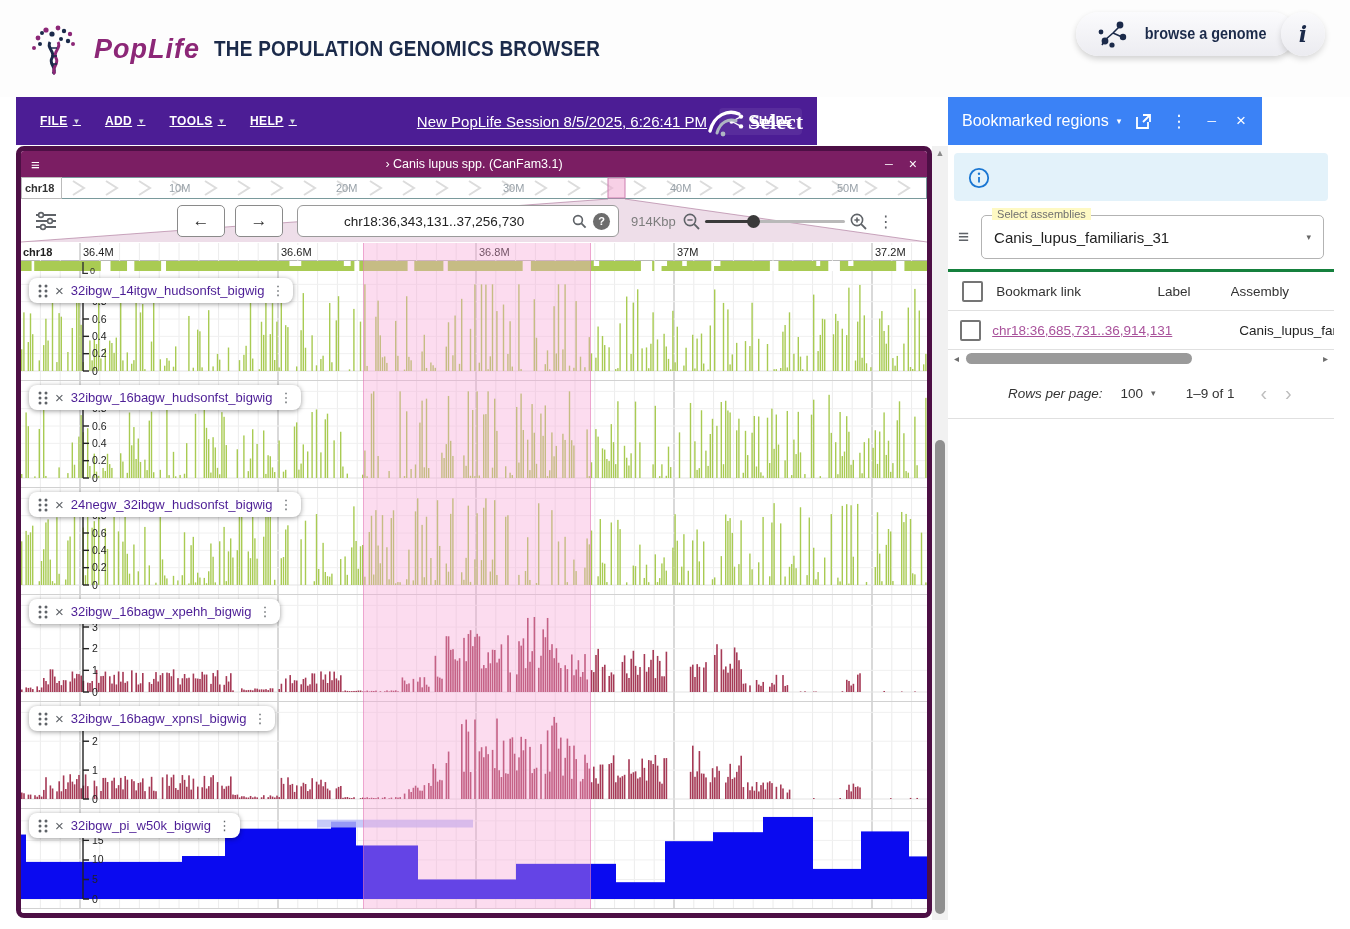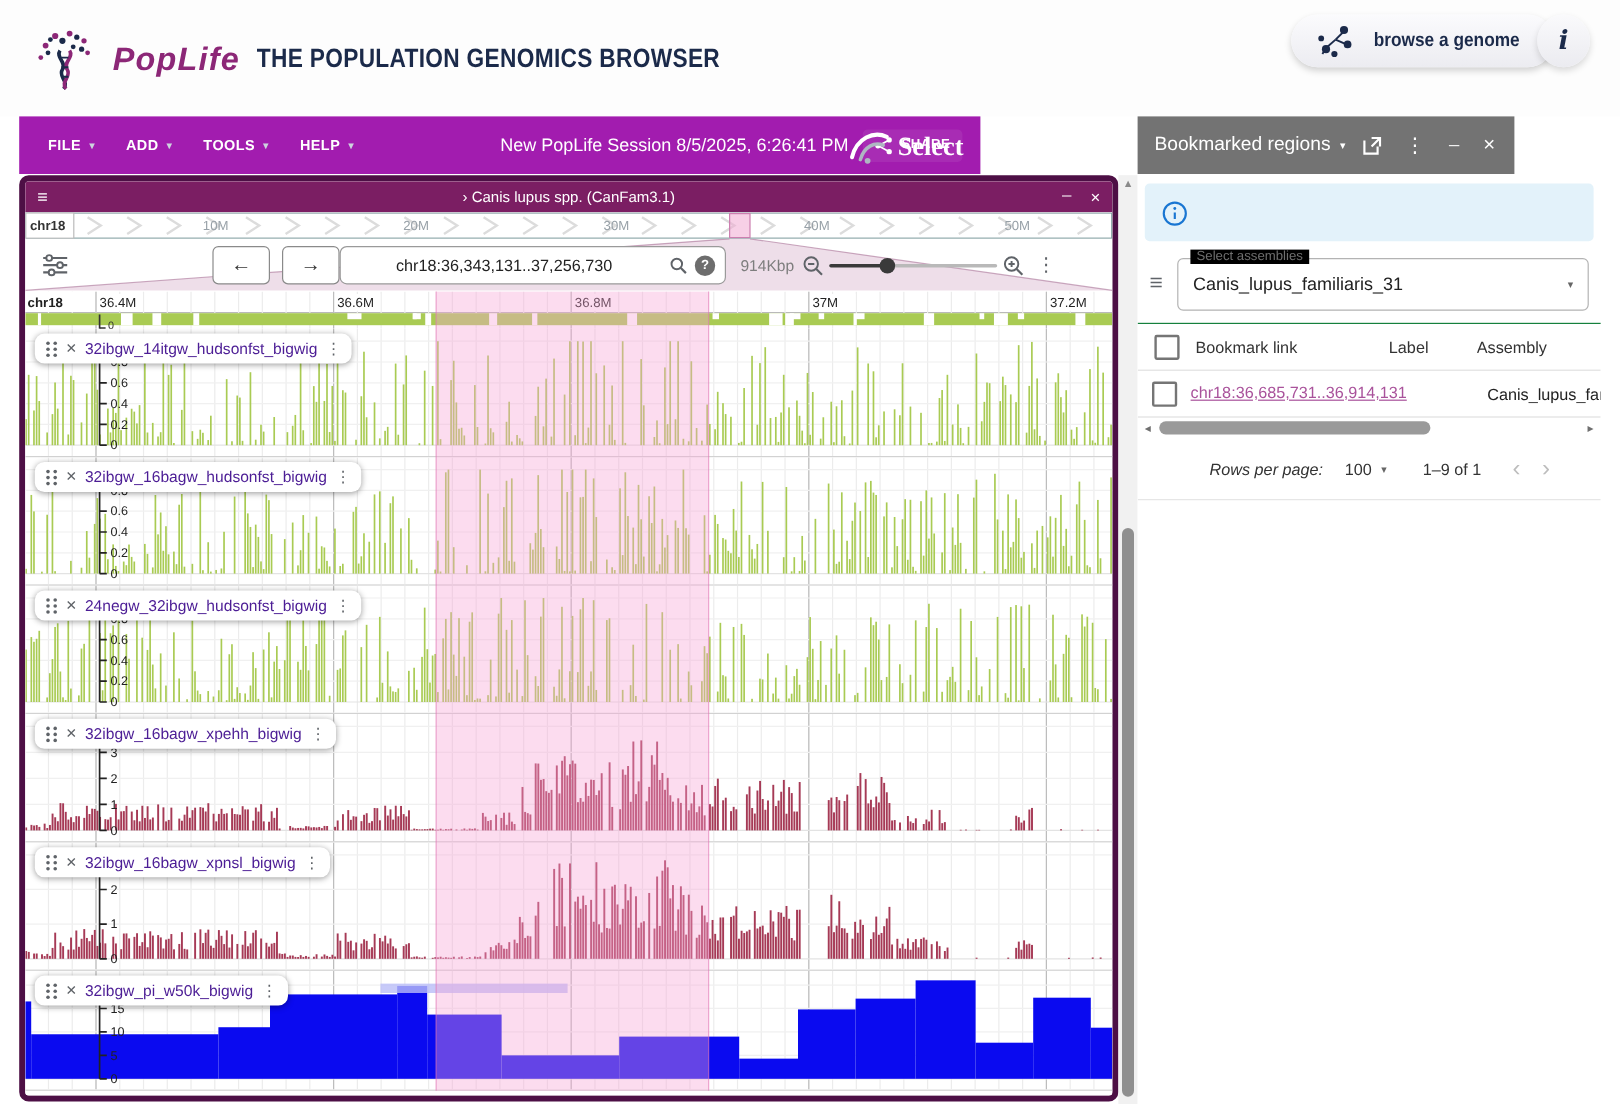--- a/index.html
+++ b/index.html
@@ -6,30 +6,30 @@
   #page{position:relative;width:1350px;height:929px;overflow:hidden;background:#fff;}
   
   #appheader{position:absolute;left:0;top:0;width:1350px;height:97px;background:#fdfdfd;}
   #brand{position:absolute;left:28px;top:22px;display:flex;align-items:center;gap:14px;}
   #brandname{font-size:27px;font-weight:bold;font-style:italic;color:#8c2777;letter-spacing:1px;}
   #tagline{font-size:22px;font-weight:bold;color:#1b2a4a;letter-spacing:.3px;transform:scaleX(.86);transform-origin:left center;white-space:nowrap;}
   #browsebtn{position:absolute;left:1076px;top:12px;height:44px;border-radius:24px;background:linear-gradient(180deg,#fbfbfd,#ececf1);box-shadow:0 3px 6px rgba(0,0,0,.18);display:flex;align-items:center;gap:10px;padding:0 22px;cursor:pointer;}
   #browsebtn span{font-size:16px;font-weight:bold;color:#1b2a4a;transform:scaleX(.9);white-space:nowrap;}
   #infobtn{position:absolute;left:1281px;top:12px;width:44px;height:44px;border-radius:50%;background:linear-gradient(180deg,#fafafc,#ebebf0);box-shadow:0 3px 6px rgba(0,0,0,.15);display:flex;align-items:center;justify-content:center;font-family:"DejaVu Serif",serif;font-style:italic;font-weight:bold;font-size:22px;color:#1b2a4a;cursor:pointer;}
   
-  #menubar{position:absolute;left:16px;top:97px;width:801px;height:48px;background:#a21caf;display:flex;align-items:center;color:#fff;}
+  #menubar{position:absolute;left:16px;top:97px;width:801px;height:48px;background:#4c1d95;display:flex;align-items:center;color:#fff;text-decoration:underline;}
   .menuitem{font-size:12px;font-weight:bold;letter-spacing:.4px;margin-left:24px;display:flex;align-items:center;gap:5px;cursor:pointer;}
   .menucaret{font-size:8px;color:#cdd3de;}
   #sessiontitle{font-size:15px;margin-left:120px;white-space:nowrap;}
   #sharebtn{margin-left:12px;display:flex;gap:7px;background:rgba(255,255,255,.07);border-radius:4px;padding:6px 10px;cursor:pointer;}
   #sharebtn span{font-size:11px;font-weight:bold;letter-spacing:.5px;}
   #jblogo{position:absolute;right:14px;top:8px;display:flex;align-items:center;gap:6px;}
   #jblogotext{font-size:22px;font-weight:bold;color:#fff;font-family:"Liberation Serif",serif;}
   
-  #panelheader{position:absolute;left:948px;top:97px;width:314px;height:48px;background:#737373;display:flex;align-items:center;color:#fff;}
+  #panelheader{position:absolute;left:948px;top:97px;width:314px;height:48px;background:#3b82f6;display:flex;align-items:center;color:#fff;}
   #paneltitle{font-size:16px;margin-left:14px;display:flex;align-items:center;gap:8px;cursor:pointer;}
   .ph-ico{color:#fff;cursor:pointer;}
   
   #gview{position:absolute;left:16px;top:146px;width:906px;height:762px;border:5px solid #4d0f45;border-radius:8px;background:#fff;overflow:hidden;}
   #gvheader{height:26px;background:#7b1e63;color:#fff;display:flex;align-items:center;position:relative;}
   #gvtitle{position:absolute;left:0;right:0;text-align:center;font-size:12.5px;}
   #gvcontent{position:relative;width:906px;height:736px;background:#fff;}
   #overviewrow{position:absolute;left:0;top:0;width:906px;height:22px;}
   #controlsrow{position:absolute;left:0;top:22px;width:906px;height:44px;}
   #ctrlflex{position:absolute;left:0;top:0;width:906px;height:44px;display:flex;align-items:center;z-index:4;}
@@ -53,23 +53,23 @@
   
   #vscroll{position:absolute;left:932px;top:146px;width:16px;height:774px;background:#f1f1f1;}
   #vscroll .arrow{position:absolute;left:0;top:2px;width:16px;text-align:center;font-size:9px;color:#8a8a8a;}
   #vscroll .thumb{position:absolute;left:3px;top:294px;width:10px;height:474px;background:#8f8f8f;border-radius:5px;}
   
   #panelbody{position:absolute;left:948px;top:145px;width:386px;height:784px;background:#fff;overflow:hidden;}
   #alert{margin:8px 6px 10px 6px;background:#e3f2fa;border-radius:4px;display:flex;padding:12px 14px;gap:12px;}
   #alerttext{font-size:13.5px;line-height:1.5;color:#0d3c56;}
   #assemrow{display:flex;align-items:center;gap:12px;margin:14px 10px 6px 10px;}
   #assemselect{position:relative;flex:1;border:1px solid #b3b3b3;border-radius:5px;height:42px;display:flex;align-items:center;padding:0 12px;cursor:pointer;}
-  #assemlabel{position:absolute;left:10px;top:-8px;background:#000000;padding:0 5px;font-size:11px;color:#6f6f6f;}
+  #assemlabel{position:absolute;left:10px;top:-8px;background:#fef9c3;padding:0 5px;font-size:11px;color:#6f6f6f;}
   #assemvalue{font-size:15px;color:#222;flex:1;}
-  #bmtable{margin-top:10px;border-top:1px solid #15803d;overflow:hidden;}
+  #bmtable{margin-top:10px;border-top:3px solid #15803d;overflow:hidden;}
   .bmrow{display:flex;align-items:center;height:38px;border-bottom:1px solid #e0e0e0;white-space:nowrap;}
   .bmrow .cb{width:56px;display:flex;justify-content:center;}
   .checkbox{width:17px;height:17px;border:2px solid #757575;border-radius:2px;cursor:pointer;}
   .colhead{font-size:13.5px;color:#333;}
   .col1{width:187px;}.col2{width:85px;}.col3{width:120px;overflow:hidden;}
   #bmlink{font-size:13.5px;color:#a9529b;text-decoration:underline;cursor:pointer;}
   #hscroll{position:relative;height:14px;margin:2px 4px;}
   #hscroll .la,#hscroll .ra{position:absolute;top:1px;font-size:10px;color:#6f6f6f;}
   #hscroll .thumb{position:absolute;left:14px;top:1px;width:226px;height:11px;background:#9a9a9a;border-radius:6px;}
   #pagerow{display:flex;align-items:center;height:50px;border-bottom:1px solid #e0e0e0;font-size:13.5px;color:#333;}
@@ -258,21 +258,21 @@
                 <circle cx="15" cy="10" r="2.4"></circle>
                 <circle cx="8" cy="16" r="2.4"></circle>
             </g>
           </svg>
           <div class="navbtn" style="margin-left:120px;">
               <span>←</span>
             </div>
           <div class="navbtn" style="margin-left:10px;">
               <span>→</span>
             </div>
-          <div id="searchbox" style="margin-left:0;padding-left:44px;">
+          <div id="searchbox" style="margin-left:14px;padding-left:44px;">
             <input readonly="" value="chr18:36,343,131..37,256,730" style="">
             <svg width="15" height="15" viewBox="0 0 15 15">
               <circle cx="6" cy="6" r="4.4" stroke="#5f6368" stroke-width="1.6" fill="none"></circle>
               <line x1="9.4" y1="9.4" x2="13.6" y2="13.6" stroke="#5f6368" stroke-width="1.8"></line>
             </svg>
             <div id="helpcircle">
                 <span>?</span>
               </div>
           </div>
           <span id="regionsize">914Kbp</span>

